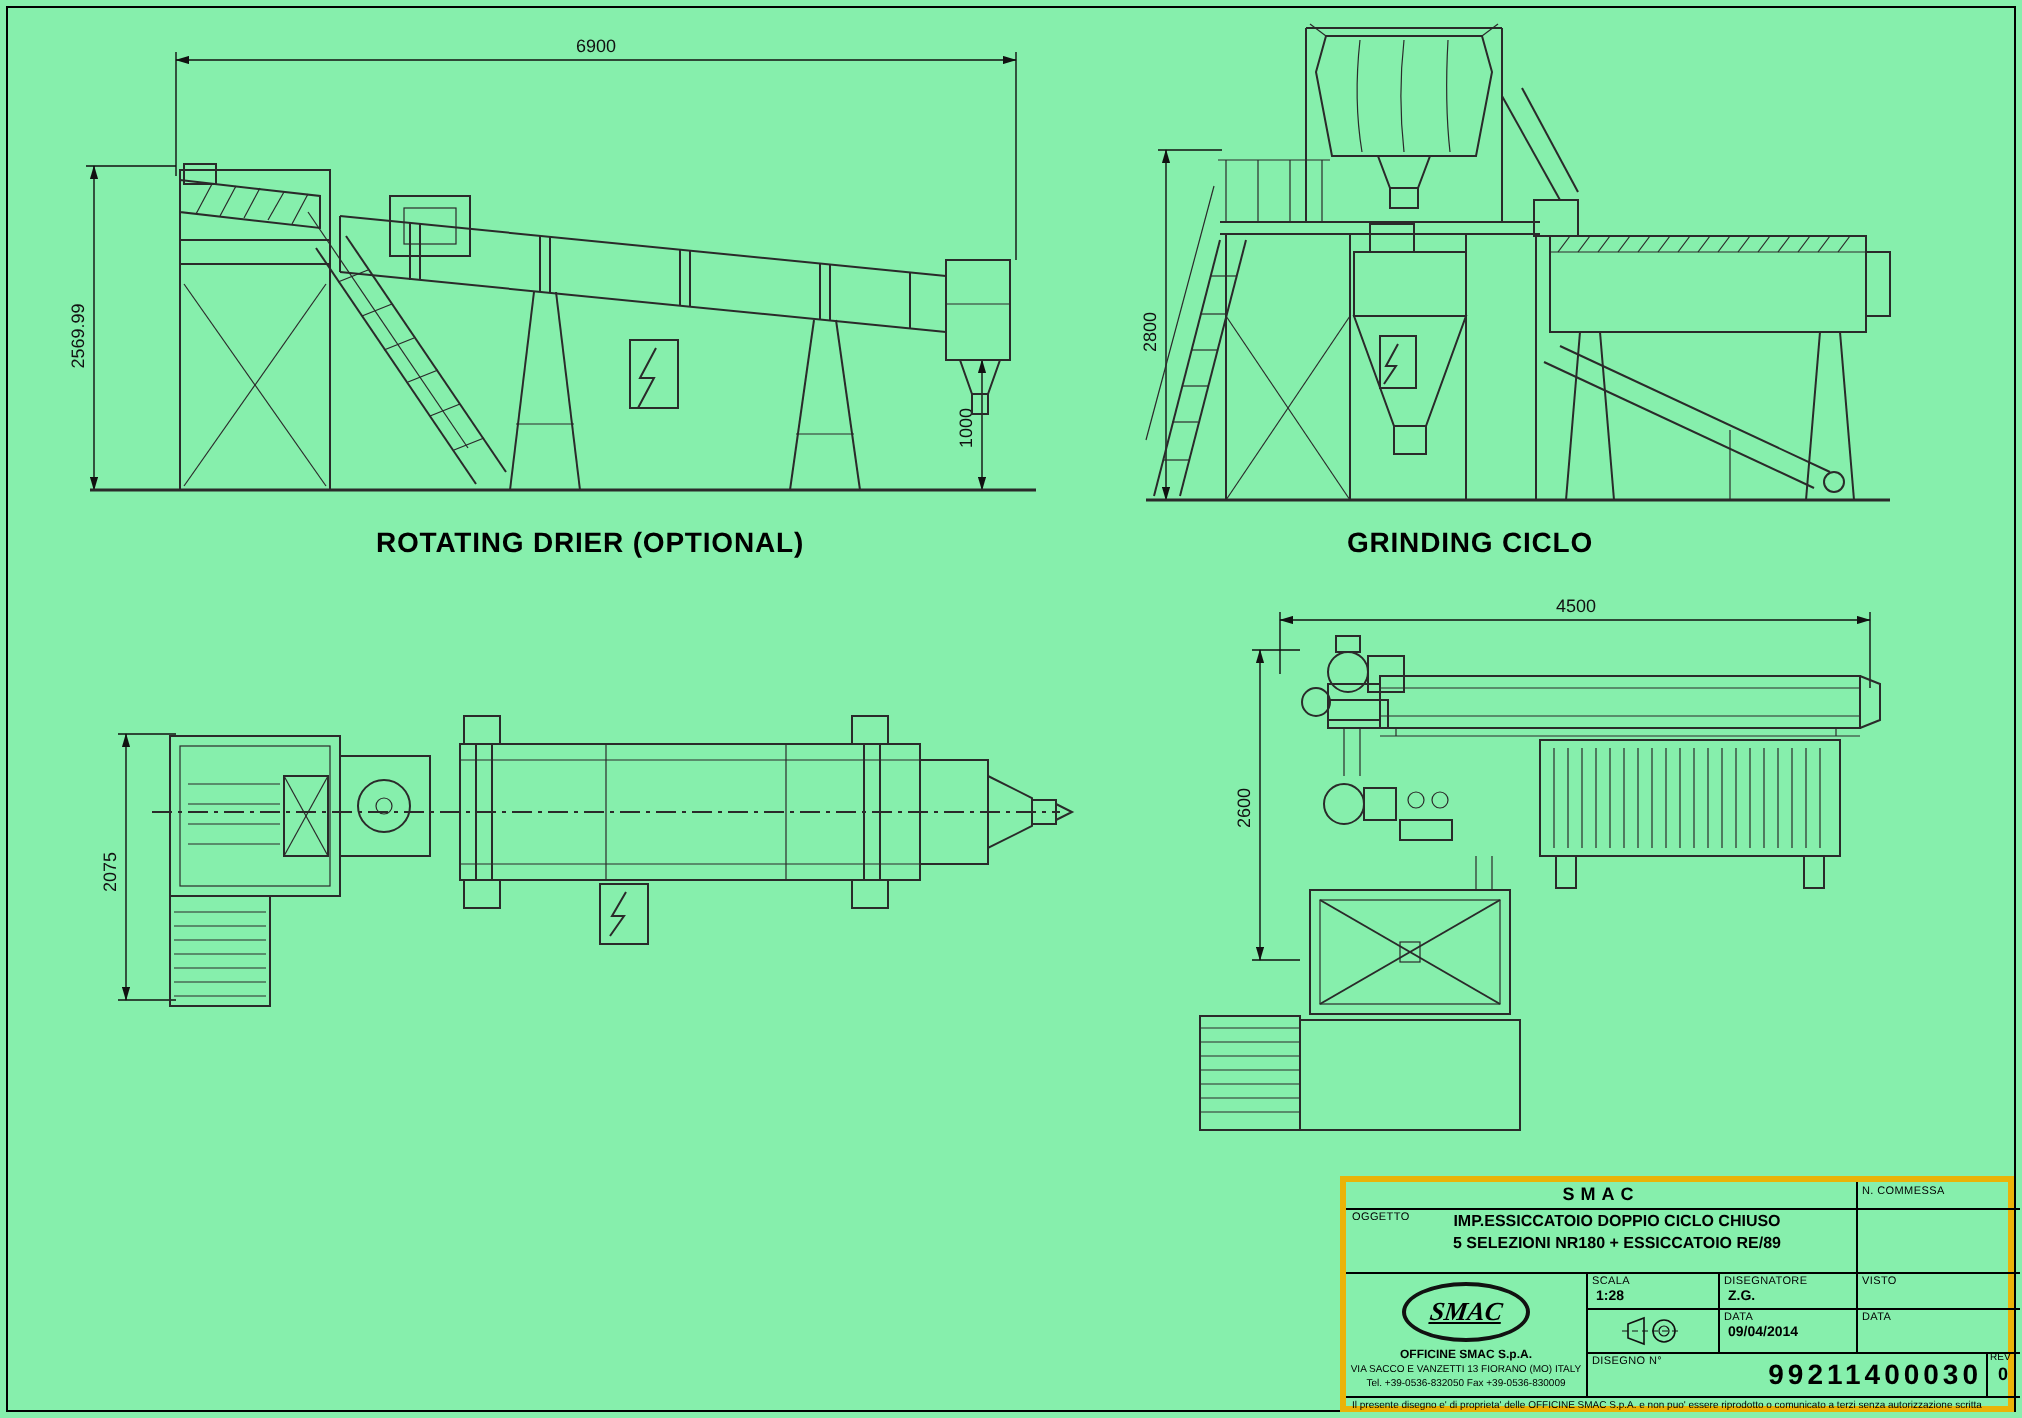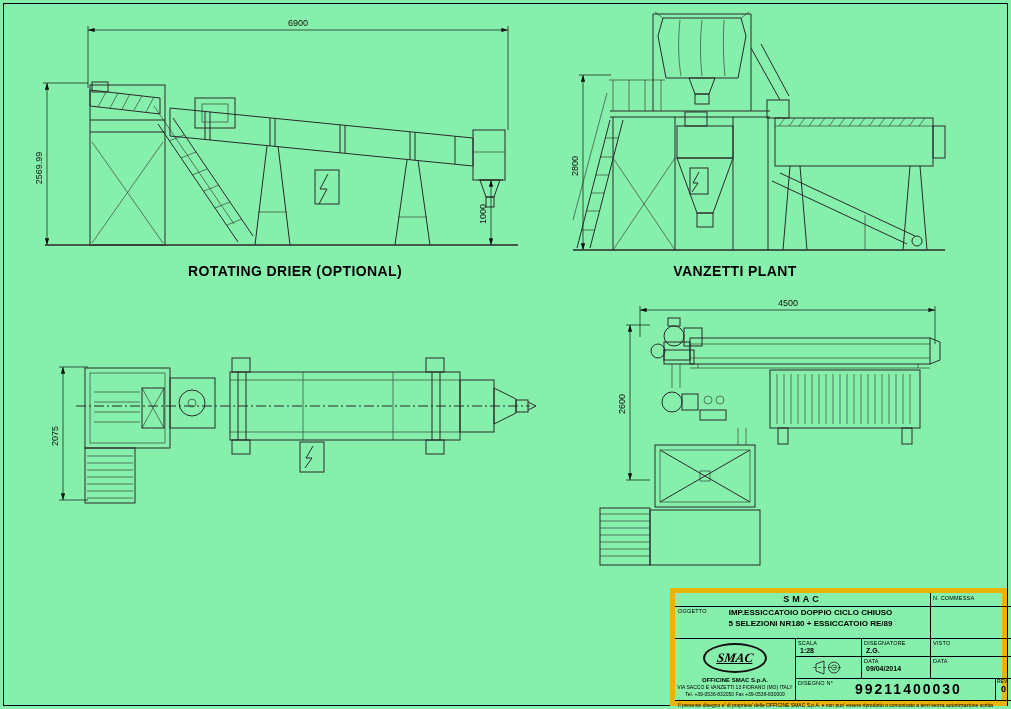--- a/index.html
+++ b/index.html
@@ -9,33 +9,33 @@
   .frame{position:absolute;inset:3px;border:1px solid #000}
   svg.view{position:absolute}
   svg text{font-family:"Liberation Sans",sans-serif;font-size:9px;fill:#111}
   .obj line,.obj rect,.obj polygon,.obj path,.obj circle,.obj polyline{stroke:#2a2a2a;stroke-width:1;fill:none}
   .obj .thick{stroke-width:1.5}
   .obj .thin{stroke-width:.6}
   .dim line{stroke:#111;stroke-width:.7;fill:none}
   .cl{stroke-dasharray:10 3 2 3;stroke-width:.6}
   .view-title{position:absolute;font-weight:bold;font-size:14px;letter-spacing:.4px;text-align:center}
   
-  .tb{position:absolute;left:670px;top:588px;width:337px;height:118px;border:5px solid #eab308;font-size:6px}
+  .tb{position:absolute;left:670px;top:588px;width:337px;height:118px;border:3px solid #eab308;font-size:6px}
   .tb .hl{position:absolute;background:#000;height:1px}
   .tb .vl{position:absolute;background:#000;width:1px}
   .tb .cell-text{position:absolute;line-height:1.1}
   .lbl{font-size:5.5px;letter-spacing:.2px}
   .tb-company{left:0;width:255px;top:2px;text-align:center;font-size:9px;font-weight:bold;letter-spacing:3px}
   .tb-oggetto1{left:16px;width:239px;top:16px;text-align:center;font-size:8px;font-weight:bold}
   .tb-oggetto2{left:16px;width:239px;top:26.5px;text-align:center;font-size:8px;font-weight:bold}
   .val7{font-size:7px;font-weight:bold}
   .logo-oval{position:absolute;left:28px;top:50px;width:64px;height:30px;border:2px solid #111;border-radius:50%;display:flex;align-items:center;justify-content:center}
   .logo-oval span{font-family:"Liberation Serif",serif;font-weight:bold;font-style:italic;font-size:13px;transform:skewX(-8deg);text-decoration:underline}
   .addr{position:absolute;left:0;width:120px;text-align:center}
-  .big-num{position:absolute;left:180px;width:138px;top:88px;text-align:left;font-size:14px;font-weight:bold;letter-spacing:2px}
+  .big-num{position:absolute;left:180px;width:138px;top:88px;text-align:right;font-size:14px;font-weight:bold;letter-spacing:2px}
   .disclaimer{position:absolute;left:3px;top:109px;width:332px;font-size:5px;white-space:nowrap;overflow:hidden}
 </style>
 </head>
 <body>
 
 <div class="canvas">
   <div class="frame"></div>
 
   <svg width="0" height="0" style="position:absolute">
     <defs>
@@ -201,21 +201,21 @@
       <line x1="225" y1="158" x2="218" y2="242"></line>
         <line x1="235" y1="158" x2="242" y2="242"></line>
       <line x1="345" y1="158" x2="338" y2="242"></line>
         <line x1="355" y1="158" x2="362" y2="242"></line>
       <line x1="215" y1="165" x2="350" y2="228"></line>
       <line x1="207" y1="173" x2="342" y2="236"></line>
       <circle cx="352" cy="233" r="5"></circle>
       <line class="thin" x1="300" y1="207" x2="300" y2="242"></line>
     </g>
   </svg>
-  <div class="view-title" style="left:615px;top:263px;width:240px">VANZETTI PLANT</div>
+  <div class="view-title" style="left:615px;top:263px;width:240px">GRINDING CICLO</div>
 
   <svg class="view" style="left:48px;top:352px" width="495" height="165" viewBox="0 0 495 165">
     <g class="dim">
       <line x1="15" y1="15" x2="15" y2="148" marker-start="url(#aS)" marker-end="url(#aE)"></line>
       <line x1="11" y1="15" x2="40" y2="15"></line>
       <line x1="11" y1="148" x2="40" y2="148"></line>
       <text x="10" y="84" text-anchor="middle" transform="rotate(-90 10 84)">2075</text>
     </g>
     <g class="obj">
       <line class="cl" x1="28" y1="54" x2="482" y2="54"></line>

